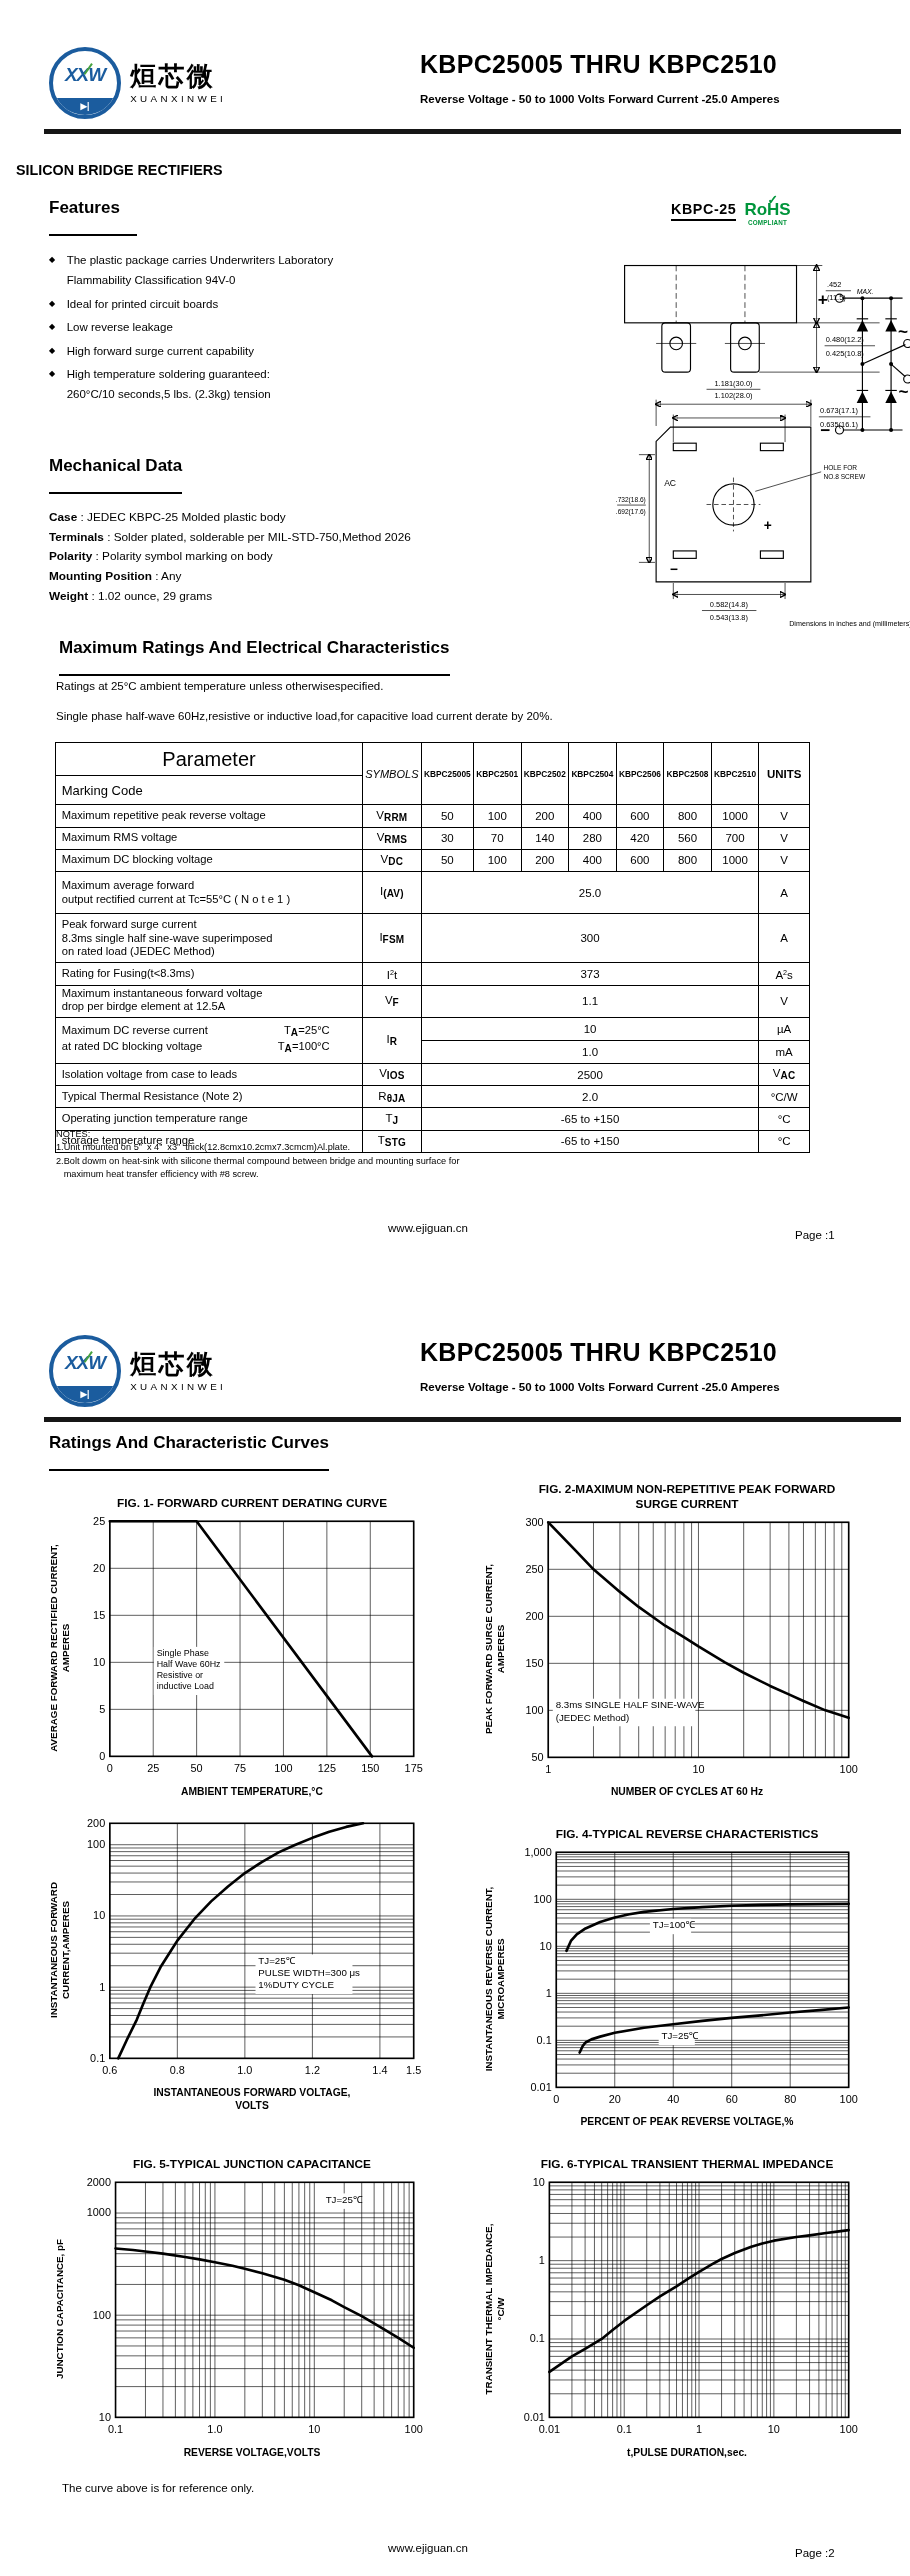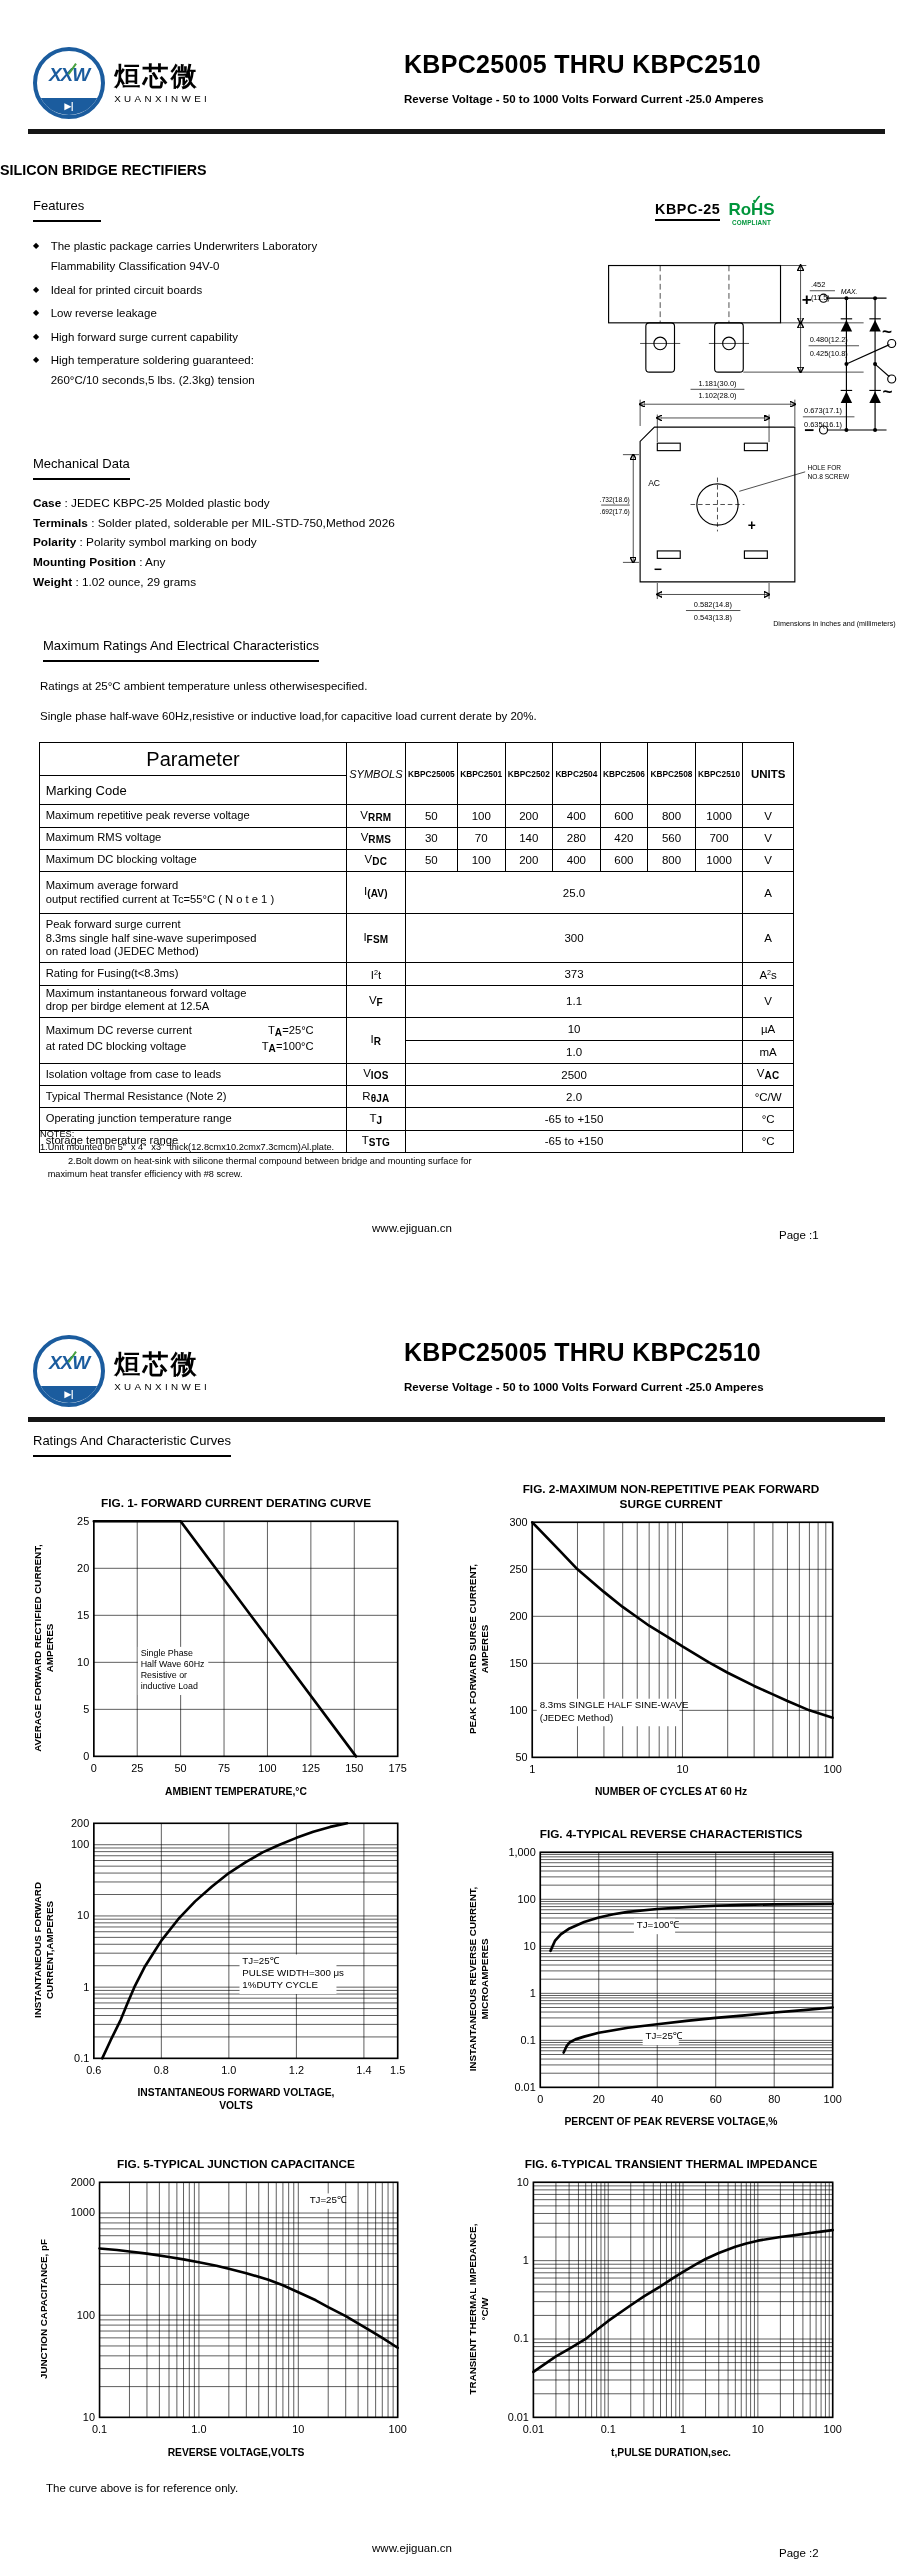--- a/index.html
+++ b/index.html
@@ -1,37 +1,37 @@
 <!DOCTYPE html>
 <html style="font-size:9.2px"><head>
 <meta charset="utf-8">
 <style>
   html,body{margin:0;padding:0;}
   body{width:910px;height:2576px;position:relative;background:#fff;color:#000;
        font-family:"Liberation Sans",sans-serif;-webkit-font-smoothing:antialiased;}
-  .page{position:absolute;left:0;width:824px;overflow:visible;}
+  .page{position:absolute;left:16px;width:824px;overflow:visible;}
   #p1{top:0;height:1288px;}
   #p2{top:1288px;height:1288px;}
 
   
   .logo{position:absolute;top:47px;left:33px;display:flex;align-items:center;gap:9.2px;}
   .logo-circle{width:64px;height:64px;border-radius:50%;border:4px solid #1b5c9e;position:relative;overflow:hidden;background:#fff;flex:0 0 auto;}
   .logo-mark{position:absolute;top:12.6px;left:0;width:100%;text-align:center;font-size:19px;font-weight:bold;font-style:italic;color:#1b5c9e;letter-spacing:-1.1px;}
   .logo-accent{position:absolute;top:17px;left:29px;width:12.6px;height:2.3px;background:#47a23f;transform:rotate(-55deg);}
   .logo-band{position:absolute;bottom:0;left:0;width:100%;height:17px;background:#1b5c9e;color:#fff;text-align:center;font-size:8.6px;line-height:16px;font-weight:bold;}
   .logo-cn{font-size:26px;font-weight:bold;letter-spacing:2.3px;line-height:1.1;}
   .logo-en{font-size:9.8px;letter-spacing:3.4px;margin-top:1.7px;}
   .titleblock{position:absolute;top:50px;left:404px;width:485px;}
   .doc-title{font-size:25px;font-weight:bold;letter-spacing:0.3px;white-space:nowrap;}
   .doc-subtitle{font-size:11.5px;font-weight:bold;margin-top:13.8px;white-space:nowrap;}
   .hrule{position:absolute;top:129px;left:27.5px;width:857px;height:5.2px;background:#161616;}
 
   .prodline{position:absolute;top:162px;left:0;width:100%;text-align:left;font-size:14.3px;font-weight:bold;}
 
-  .section-h{font-size:13px;font-weight:normal;border-bottom:2.9px solid #000;display:inline-block;padding-bottom:7px;}
+  .section-h{font-size:17px;font-weight:bold;border-bottom:2.9px solid #000;display:inline-block;padding-bottom:16px;}
 
   
   #features{position:absolute;top:198px;left:33px;width:390px;}
   #features .section-h{padding-right:17px;}
   .feat-list{margin-top:17px;}
   .feat-item{display:flex;gap:11.5px;font-size:11.5px;line-height:1.35;margin-bottom:8px;}
   .feat-bullet{font-size:8px;margin-top:2.3px;flex:0 0 auto;}
   .feat-cont{margin-top:4.6px;}
 
   
@@ -455,21 +455,21 @@
             <td class="unit"><span>°C</span></td>
           </tr>
         </tbody>
       </table>
     </div>
 
   <div id="notes">
     <div>NOTES:</div>
     <div id="notes-list">
         <div style="white-space: pre;">1.Unit mounted on 5”  x 4”  x3”  thick(12.8cmx10.2cmx7.3cmcm)Al.plate.</div>
-        <div style="white-space: pre; margin-left: 28px;">2.Bolt dowm on heat-sink with silicone thermal compound between bridge and mounting surface for</div>
+        <div style="white-space: pre;">2.Bolt dowm on heat-sink with silicone thermal compound between bridge and mounting surface for</div>
         <div style="white-space: pre;">   maximum heat transfer efficiency with #8 screw.</div>
       </div>
   </div>
 
   <div class="site">www.ejiguan.cn</div>
   <div class="pagenum">Page :1</div>
 </div>
 
 <div class="page" id="p2">
 

